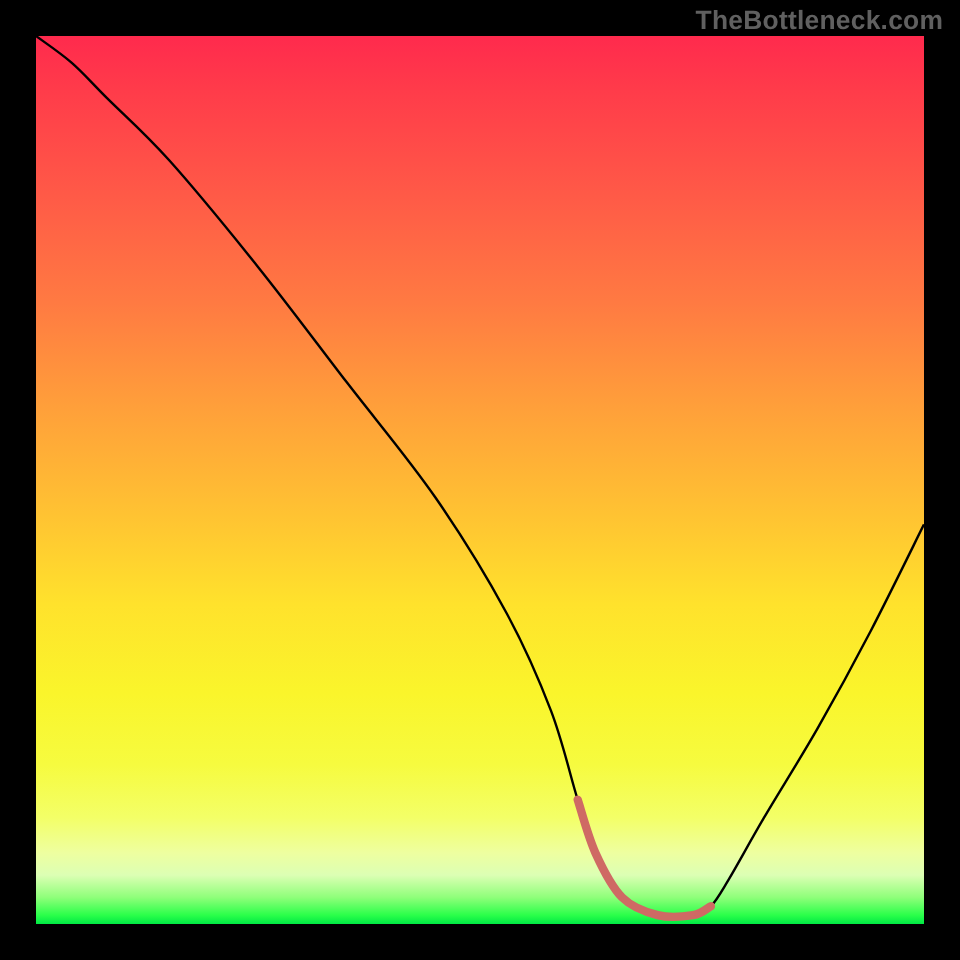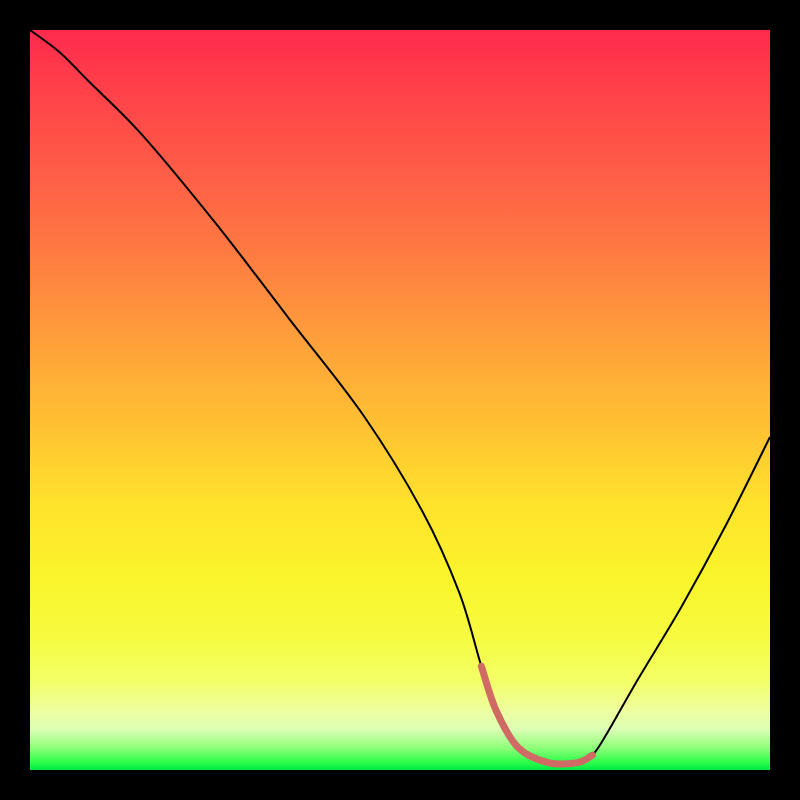--- a/index.html
+++ b/index.html
@@ -62,20 +62,21 @@
     inset: 0;
     width: 100%;
     height: 100%;
   }
 </style>
 </head>
 <body>
 
 <div class="frame">
 
+  <div class="watermark">TheBottleneck.com</div>
 
   <div class="plot-area">
     <div class="gradient"></div>
 
     <svg class="curve" viewBox="0 0 740 740" preserveAspectRatio="none">
       <path id="curve-main" fill="none" stroke="#000000" stroke-width="2" stroke-linejoin="round" d="M 0.0 0.0 C 4.9 3.7, 19.7 13.6, 29.6 22.2 C 39.5 30.8, 45.6 38.2, 59.2 51.8 C 72.8 65.4, 90.0 80.2, 111.0 103.6 C 132.0 127.0, 160.3 161.6, 185.0 192.4 C 209.7 223.2, 234.3 256.5, 259.0 288.6 C 283.7 320.7, 310.8 352.7, 333.0 384.8 C 355.2 416.9, 376.2 451.4, 392.2 481.0 C 408.2 510.6, 419.3 536.5, 429.2 562.4 C 439.1 588.3, 445.2 616.7, 451.4 636.4 C 457.6 656.1, 460.0 667.2, 466.2 680.8 C 472.4 694.4, 479.8 709.2, 488.4 717.8 C 497.0 726.4, 508.1 730.1, 518.0 732.6 C 527.9 735.1, 540.2 733.8, 547.6 732.6 C 555.0 731.4, 557.5 730.1, 562.4 725.2 C 567.3 720.3, 569.8 715.3, 577.2 703.0 C 584.6 690.7, 594.5 672.2, 606.8 651.2 C 619.1 630.2, 636.4 603.1, 651.2 577.2 C 666.0 551.3, 680.8 524.2, 695.6 495.8 C 710.4 467.4, 732.6 421.8, 740.0 407.0"></path>
       <path id="curve-marker" fill="none" stroke="#cf6a64" stroke-width="7" stroke-linecap="round" stroke-linejoin="round" d="M 451.4 636.4 C 453.9 643.8, 460.0 667.2, 466.2 680.8 C 472.4 694.4, 479.8 709.2, 488.4 717.8 C 497.0 726.4, 508.1 730.1, 518.0 732.6 C 527.9 735.1, 540.2 733.8, 547.6 732.6 C 555.0 731.4, 559.9 726.4, 562.4 725.2"></path>
     </svg>
   </div>
 

